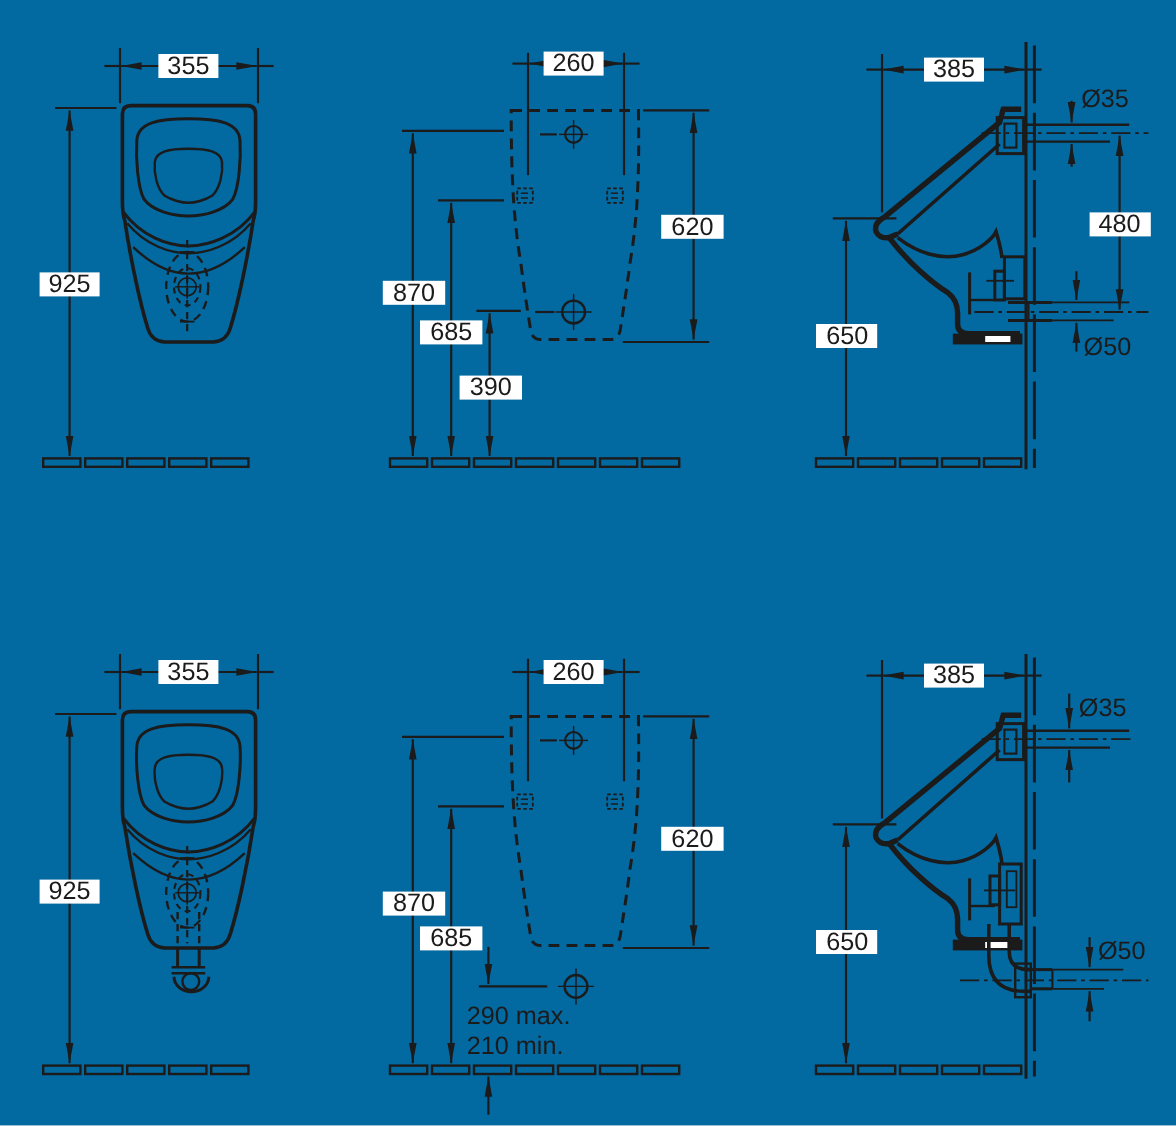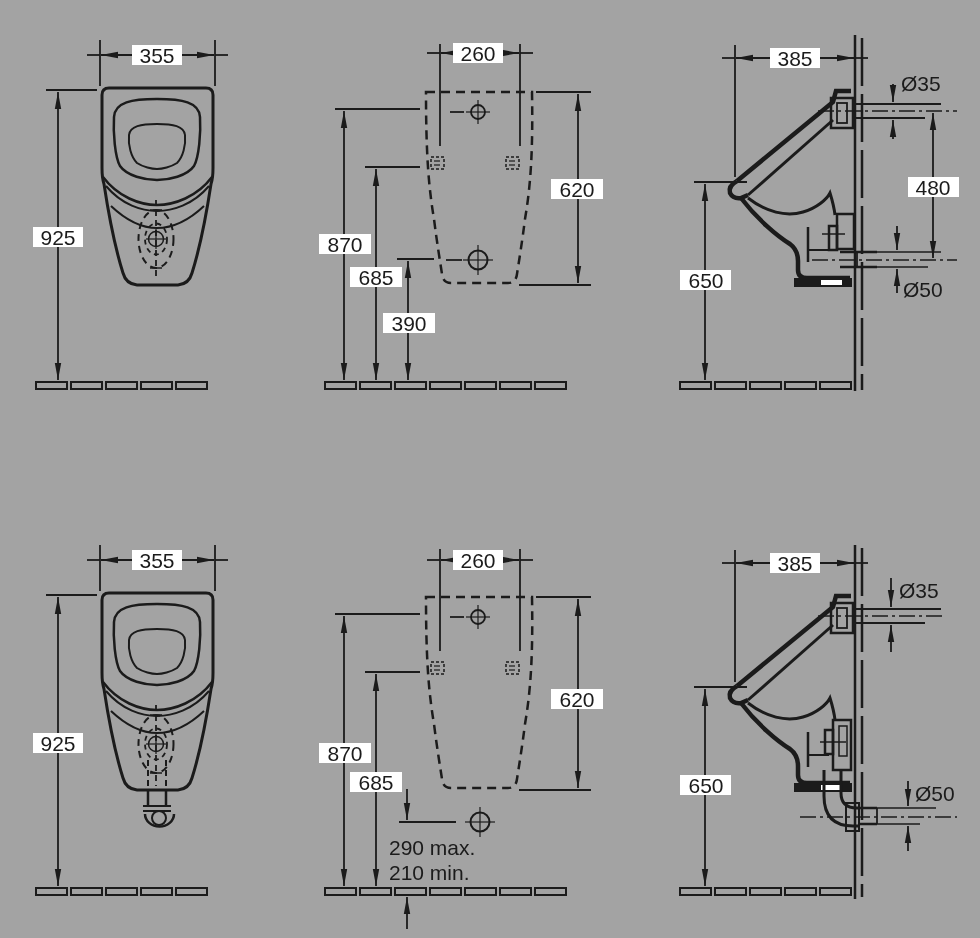--- a/index.html
+++ b/index.html
@@ -1,16 +1,16 @@
 <!DOCTYPE html>
 <html><head>
 <meta charset="utf-8">
 <style>
   html,body{margin:0;padding:0;background:#fff;}
-  .stage{width:980px;height:938px;background:#a3a3a3;position:relative;overflow:hidden;}
+  .stage{width:980px;height:938px;background:#0369a1;position:relative;overflow:hidden;}
   svg{display:block;}
   svg .ln{stroke:#1b1b1b;fill:none;stroke-linecap:butt;}
   .w12{stroke-width:1.2px;}
   .w15{stroke-width:1.5px;}
   .w18{stroke-width:1.8px;}
   .w2{stroke-width:2px;}
   .w25{stroke-width:2.5px;}
   .w3{stroke-width:3px;}
   .w45{stroke-width:4.5px;}
   .dash96{stroke-dasharray:9 6;}

